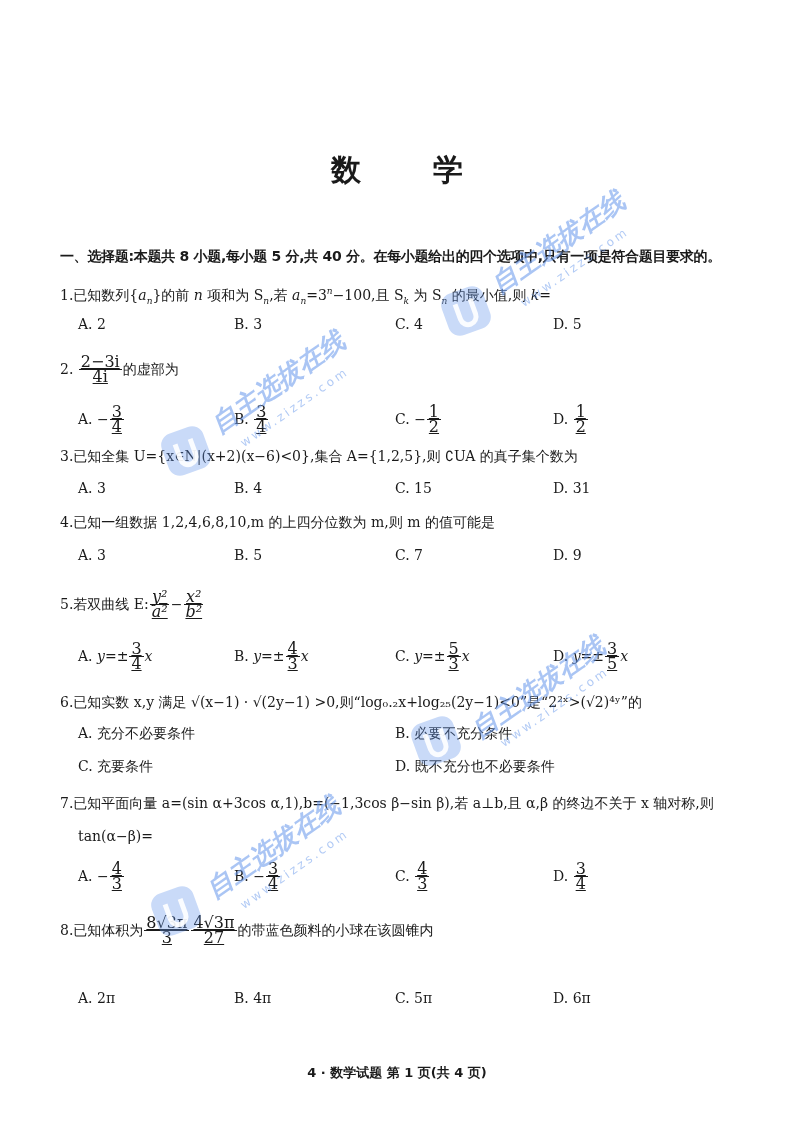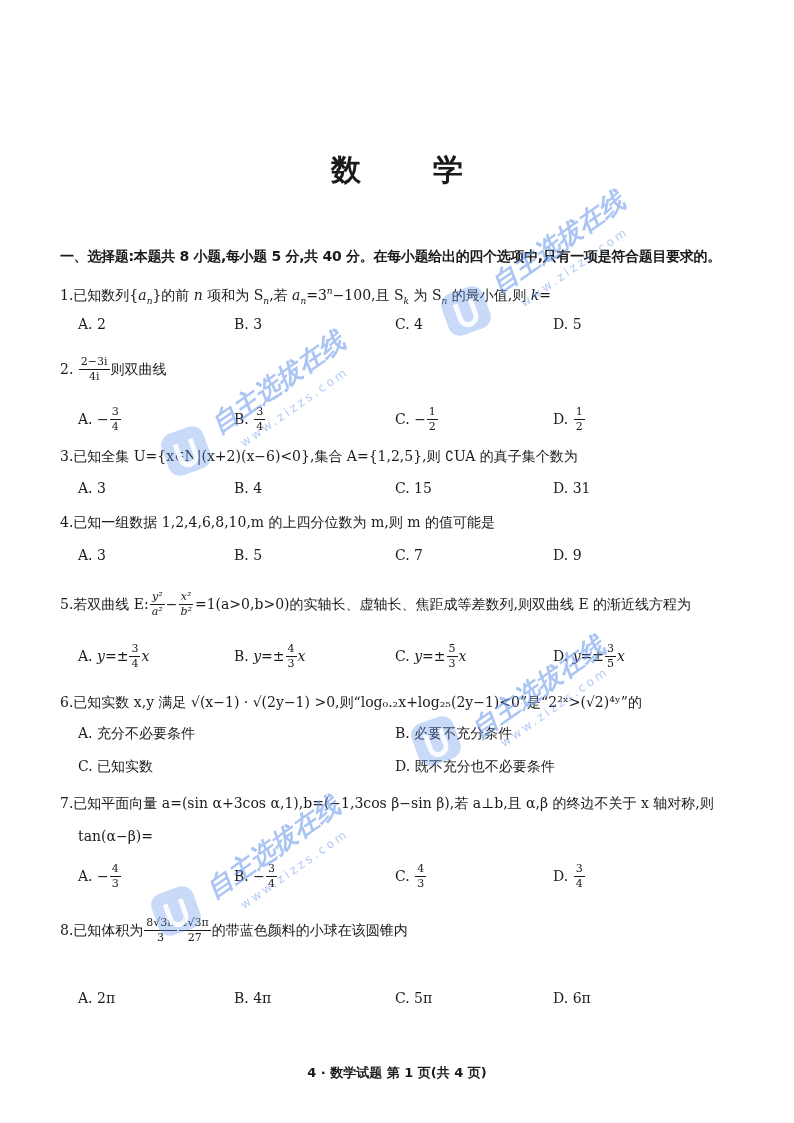--- a/index.html
+++ b/index.html
@@ -9,21 +9,21 @@
   .title { position: absolute; top: 150px; left: 0; width: 794px; text-align: center;
            font-family: "DejaVu Sans", sans-serif; font-weight: bold; font-size: 30px; letter-spacing: 0; }
   .title span { display: inline-block; margin: 0 36px; }
   .section-head { position: absolute; left: 60px; top: 248px; font-family: "DejaVu Sans", sans-serif;
                   font-weight: bold; font-size: 14px; white-space: nowrap; letter-spacing: -0.3px; }
   .q { position: absolute; left: 60px; font-size: 14px; white-space: nowrap; line-height: 20px; }
   .opt { position: absolute; font-size: 14px; white-space: nowrap; line-height: 20px; }
   .i { font-style: italic; }
   sub, sup { font-size: 9px; line-height: 0; }
   .frac { display: inline-flex; flex-direction: column; align-items: center; vertical-align: middle;
-          font-size: 11px; line-height: 14px; margin: 0 1px; }
+          font-size: 16px; line-height: 14px; margin: 0 1px; text-decoration: underline; }
   .frac .num { border-bottom: 1px solid #1a1a1a; padding: 0 2px; }
   .frac .den { padding: 0 2px; }
   .footer { position: absolute; top: 1064px; left: 0; width: 794px; text-align: center;
             font-family: "DejaVu Sans", sans-serif; font-weight: bold; font-size: 13px; }
   .wm { position: absolute; pointer-events: none; }
   .wm-text { position: absolute; color: rgba(100,150,235,0.55); font-family: "DejaVu Serif", serif;
              font-style: italic; font-weight: bold; font-size: 26px; transform: rotate(-35deg); white-space: nowrap; }
   .wm-url { position: absolute; color: rgba(100,150,235,0.5); font-family: "DejaVu Sans", sans-serif;
             font-size: 12px; letter-spacing: 3px; transform: rotate(-35deg); white-space: nowrap; }
   .wm-logo { position: absolute; width: 52px; height: 52px; }
@@ -45,21 +45,21 @@
   <div class="opt" style="top:314px;left:78px">A. 2</div>
   <div class="opt" style="top:314px;left:234px">B. 3</div>
   <div class="opt" style="top:314px;left:395px">C. 4</div>
   <div class="opt" style="top:314px;left:553px">D. 5</div>
 
   <div class="q" style="top:355px">
     <span>2.</span>
     <span class="frac">
         <span class="num">2−3i</span>
         <span class="den">4i</span>
-      </span><span>则双曲线</span>
+      </span><span>的虚部为</span>
   </div>
   <div class="opt" style="top:405px;left:78px"><span>A.</span> <span>−</span><span class="frac">
         <span class="num">3</span>
         <span class="den">4</span>
       </span></div>
   <div class="opt" style="top:405px;left:234px"><span>B.</span> <span></span><span class="frac">
         <span class="num">3</span>
         <span class="den">4</span>
       </span></div>
   <div class="opt" style="top:405px;left:395px"><span>C.</span> <span>−</span><span class="frac">
@@ -83,21 +83,21 @@
   <div class="opt" style="top:545px;left:395px">C. 7</div>
   <div class="opt" style="top:545px;left:553px">D. 9</div>
 
   <div class="q" style="top:590px">
     <span>5.</span><span>若双曲线 E:</span><span class="frac">
         <span class="num i">y²</span>
         <span class="den i">a²</span>
       </span>−<span class="frac">
         <span class="num i">x²</span>
         <span class="den i">b²</span>
-      </span><span>=1(a&gt;0,b&gt;0)的实轴长、虚轴长、焦距成等差数列,则双曲线 E 的渐近线方程为</span>
+      </span>
   </div>
   <div class="opt" style="top:642px;left:78px"><span>A.</span> <span class="i">y=±</span><span class="frac">
         <span class="num">3</span>
         <span class="den">4</span>
       </span><span class="i">x</span></div>
   <div class="opt" style="top:642px;left:234px"><span>B.</span> <span class="i"> y=±</span><span class="frac">
         <span class="num">4</span>
         <span class="den">3</span>
       </span><span class="i">x</span></div>
   <div class="opt" style="top:642px;left:395px"><span>C.</span> <span class="i">y=±</span><span class="frac">
@@ -105,21 +105,21 @@
         <span class="den">3</span>
       </span><span class="i">x</span></div>
   <div class="opt" style="top:642px;left:553px"><span>D.</span> <span class="i">y=±</span><span class="frac">
         <span class="num">3</span>
         <span class="den">5</span>
       </span><span class="i">x</span></div>
 
   <div class="q" style="top:692px"><span>6.</span><span>已知实数 x,y 满足 √(x−1) · √(2y−1) &gt;0,则“log₀.₂x+log₂₅(2y−1)&lt;0”是“2²ˣ&gt;(√2)⁴ʸ”的</span></div>
   <div class="opt" style="top:723px;left:78px">A. 充分不必要条件</div>
   <div class="opt" style="top:723px;left:395px">B. 必要不充分条件</div>
-  <div class="opt" style="top:756px;left:78px">C. 已知实数</div>
+  <div class="opt" style="top:756px;left:78px">C. 充要条件</div>
   <div class="opt" style="top:756px;left:395px">D. 既不充分也不必要条件</div>
 
   <div class="q" style="top:793px"><span>7.</span><span>已知平面向量 a=(sin α+3cos α,1),b=(−1,3cos β−sin β),若 a⊥b,且 α,β 的终边不关于 x 轴对称,则</span></div>
   <div class="q" style="top:826px;left:78px">tan(α−β)=</div>
   <div class="opt" style="top:862px;left:78px"><span>A.</span> <span>−</span><span class="frac">
         <span class="num">4</span>
         <span class="den">3</span>
       </span></div>
   <div class="opt" style="top:862px;left:234px"><span>B.</span> <span>−</span><span class="frac">
         <span class="num">3</span>

